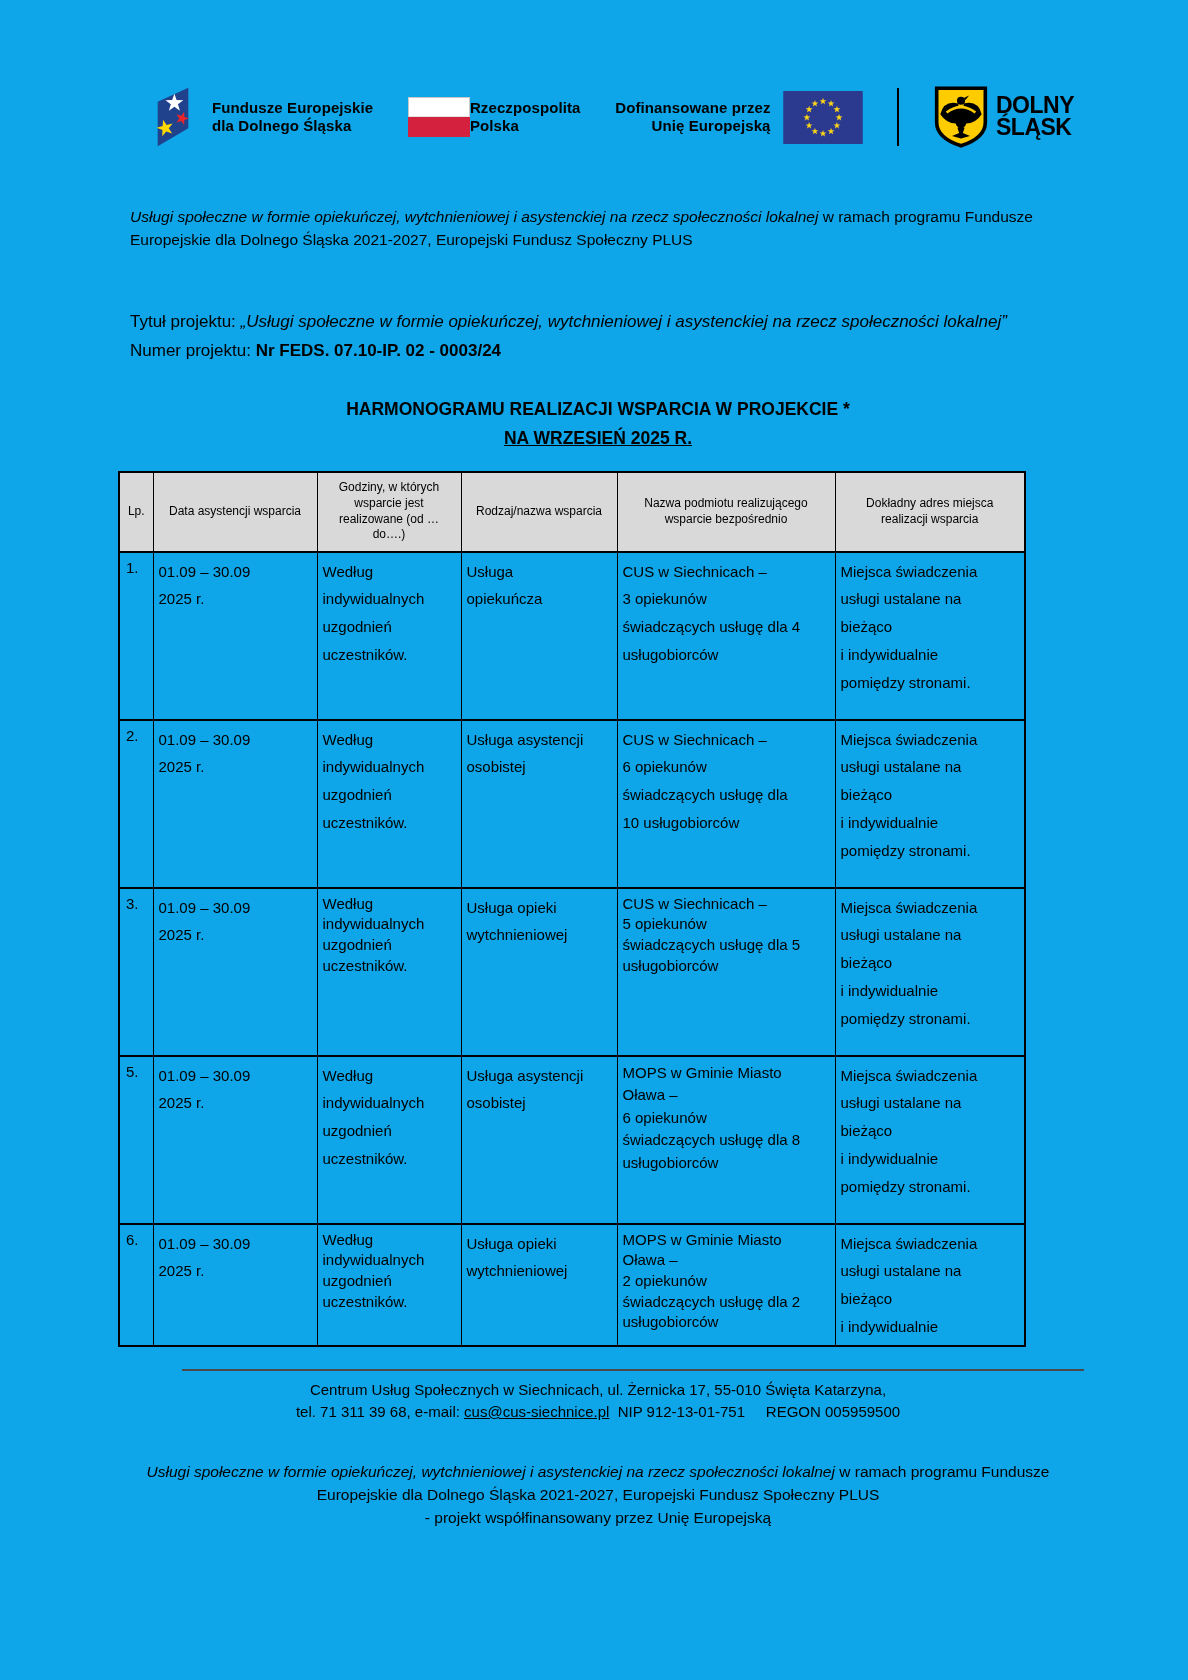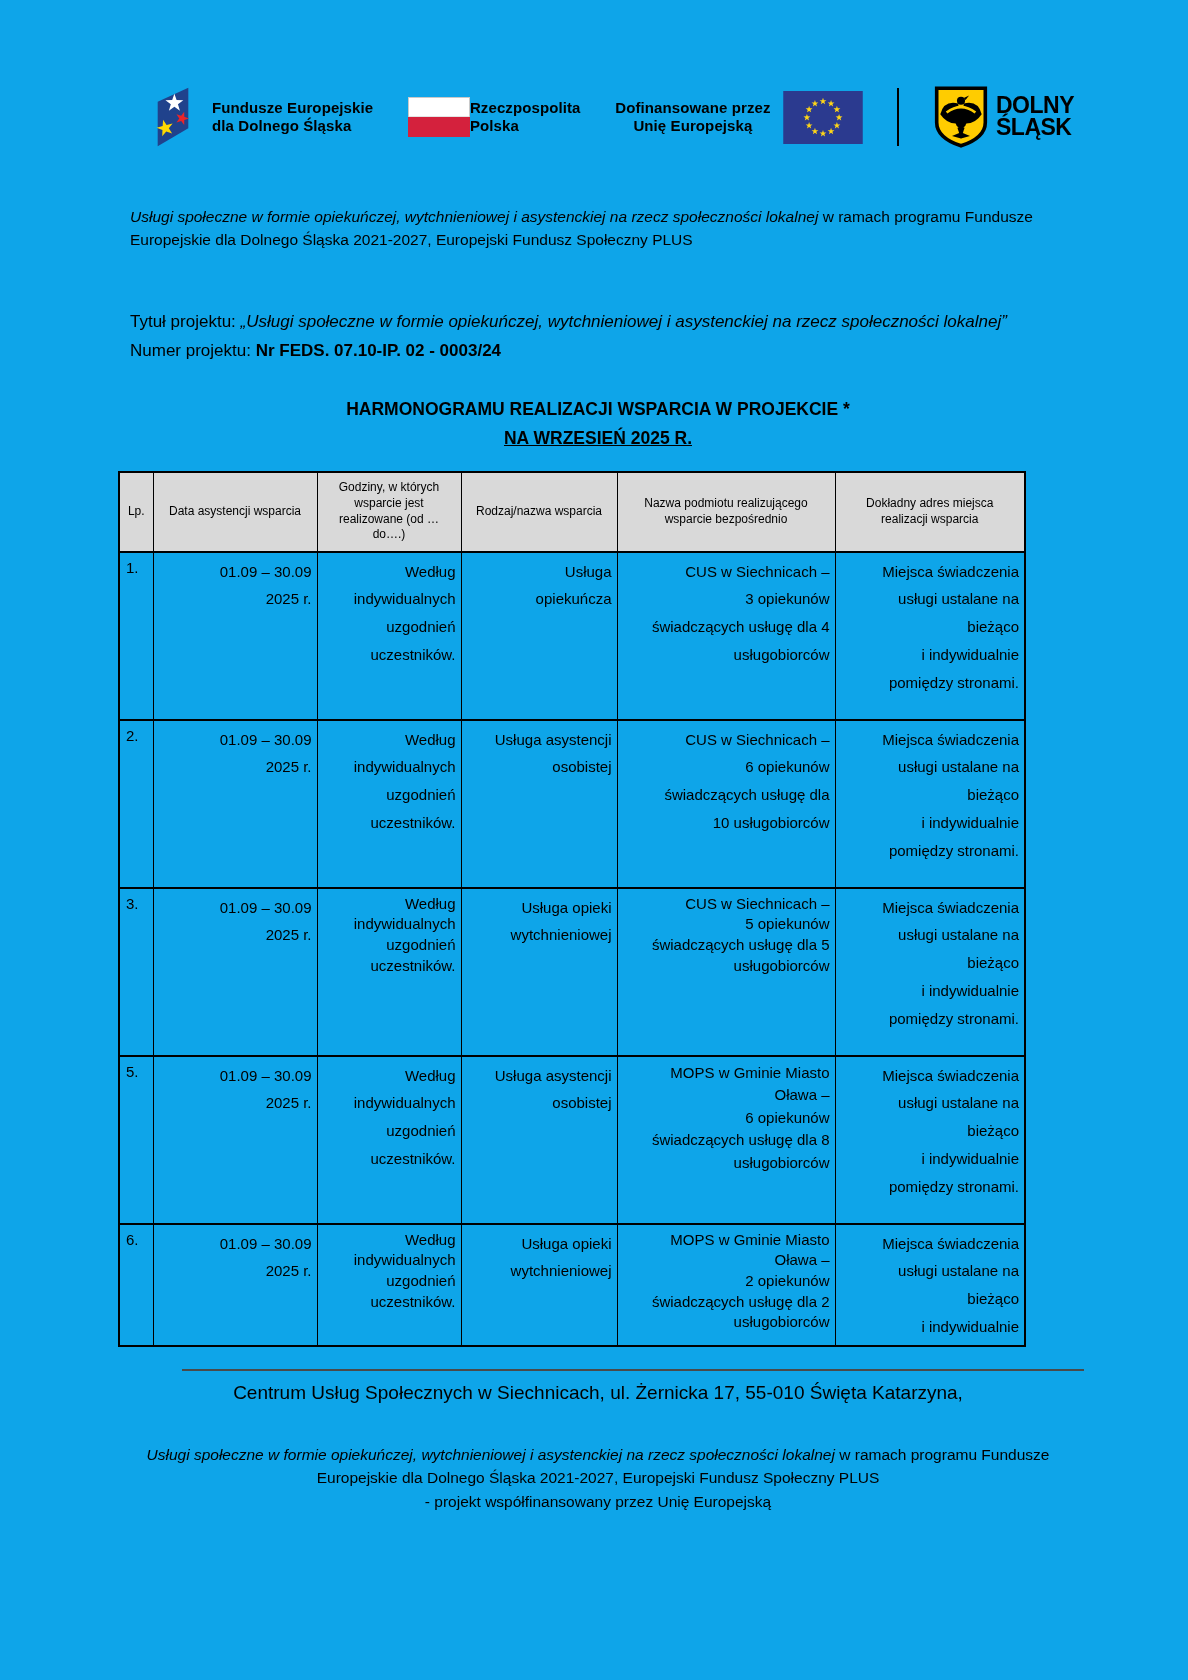--- a/index.html
+++ b/index.html
@@ -26,21 +26,21 @@
   .logo-group { display: flex; align-items: center; }
   .logo-label {
     font-size: 15px;
     font-weight: bold;
     line-height: 1.18;
     white-space: pre-line;
     letter-spacing: 0.1px;
   }
   .fe-label { margin-left: 10px; }
   .pl-label { }
-  .eu-label { margin-right: 12px; text-align: center; }
+  .eu-label { margin-right: 12px; text-align: right; }
   .logo-divider { width: 2px; height: 58px; background: #000; }
   .ds-wordmark {
     font-size: 23px;
     font-weight: bold;
     line-height: 0.95;
     letter-spacing: -0.5px;
     margin-left: 8px;
     white-space: pre-line;
   }
 
@@ -99,21 +99,21 @@
     vertical-align: middle;
     padding: 5px 6px;
     border-left: 1.5px solid #000;
     border-top: 2.5px solid #000;
     border-bottom: 2.5px solid #000;
   }
   td {
     border-left: 1.5px solid #000;
     border-top: 2px solid #000;
     vertical-align: top;
-    text-align: right;
+    text-align: left;
     padding: 5px 5px 4px 5px;
     white-space: pre-line;
     line-height: 1.85;
   }
   td.lp-cell { text-align: left; padding-left: 6px; line-height: 1.3; }
   td.lh-tight { line-height: 1.38; }
   td.lh-med { line-height: 1.5; }
   tr.h-header { height: 80px; }
   tr.h-std { height: 168px; }
   tr.h-last { height: 114px; }
@@ -121,21 +121,21 @@
   
   .footer-rule {
     width: 902px;
     margin: 22px 0 0 52px;
     border-top: 2px solid #4a4a4a;
   }
   .footer-contact {
     margin-top: 8px;
     width: 936px;
     text-align: center;
-    font-size: 19px;
+    font-size: 15px;
     line-height: 1.5;
   }
   .footer-contact a { color: #000; }
   .footer-program {
     margin-top: 36px;
     width: 952px;
     margin-left: -8px;
     text-align: center;
     font-size: 15.5px;
     line-height: 1.5;
@@ -357,20 +357,23 @@
 bieżąco
 i indywidualnie</td>
     </tr>
   </tbody>
     </table>
 
   <div class="footer-rule"></div>
 
   <div class="footer-contact">
     <div>Centrum Usług Społecznych w Siechnicach, ul. Żernicka 17, 55-010 Święta Katarzyna,</div>
+    <div>
+      <span>tel. 71 311 39 68, e-mail: </span><a href="#">cus@cus-siechnice.pl</a><span>&nbsp; NIP 912-13-01-751 &nbsp;&nbsp;&nbsp; REGON 005959500</span>
+    </div>
   </div>
 
   <div class="footer-program">
     <span class="italic">Usługi społeczne w formie opiekuńczej, wytchnieniowej i asystenckiej na rzecz społeczności lokalnej</span><span> w ramach programu Fundusze Europejskie dla Dolnego Śląska 2021-2027, Europejski Fundusz Społeczny PLUS</span>
     <div>- projekt współfinansowany przez Unię Europejską</div>
   </div>
 
 </div>
 
 </body></html>

